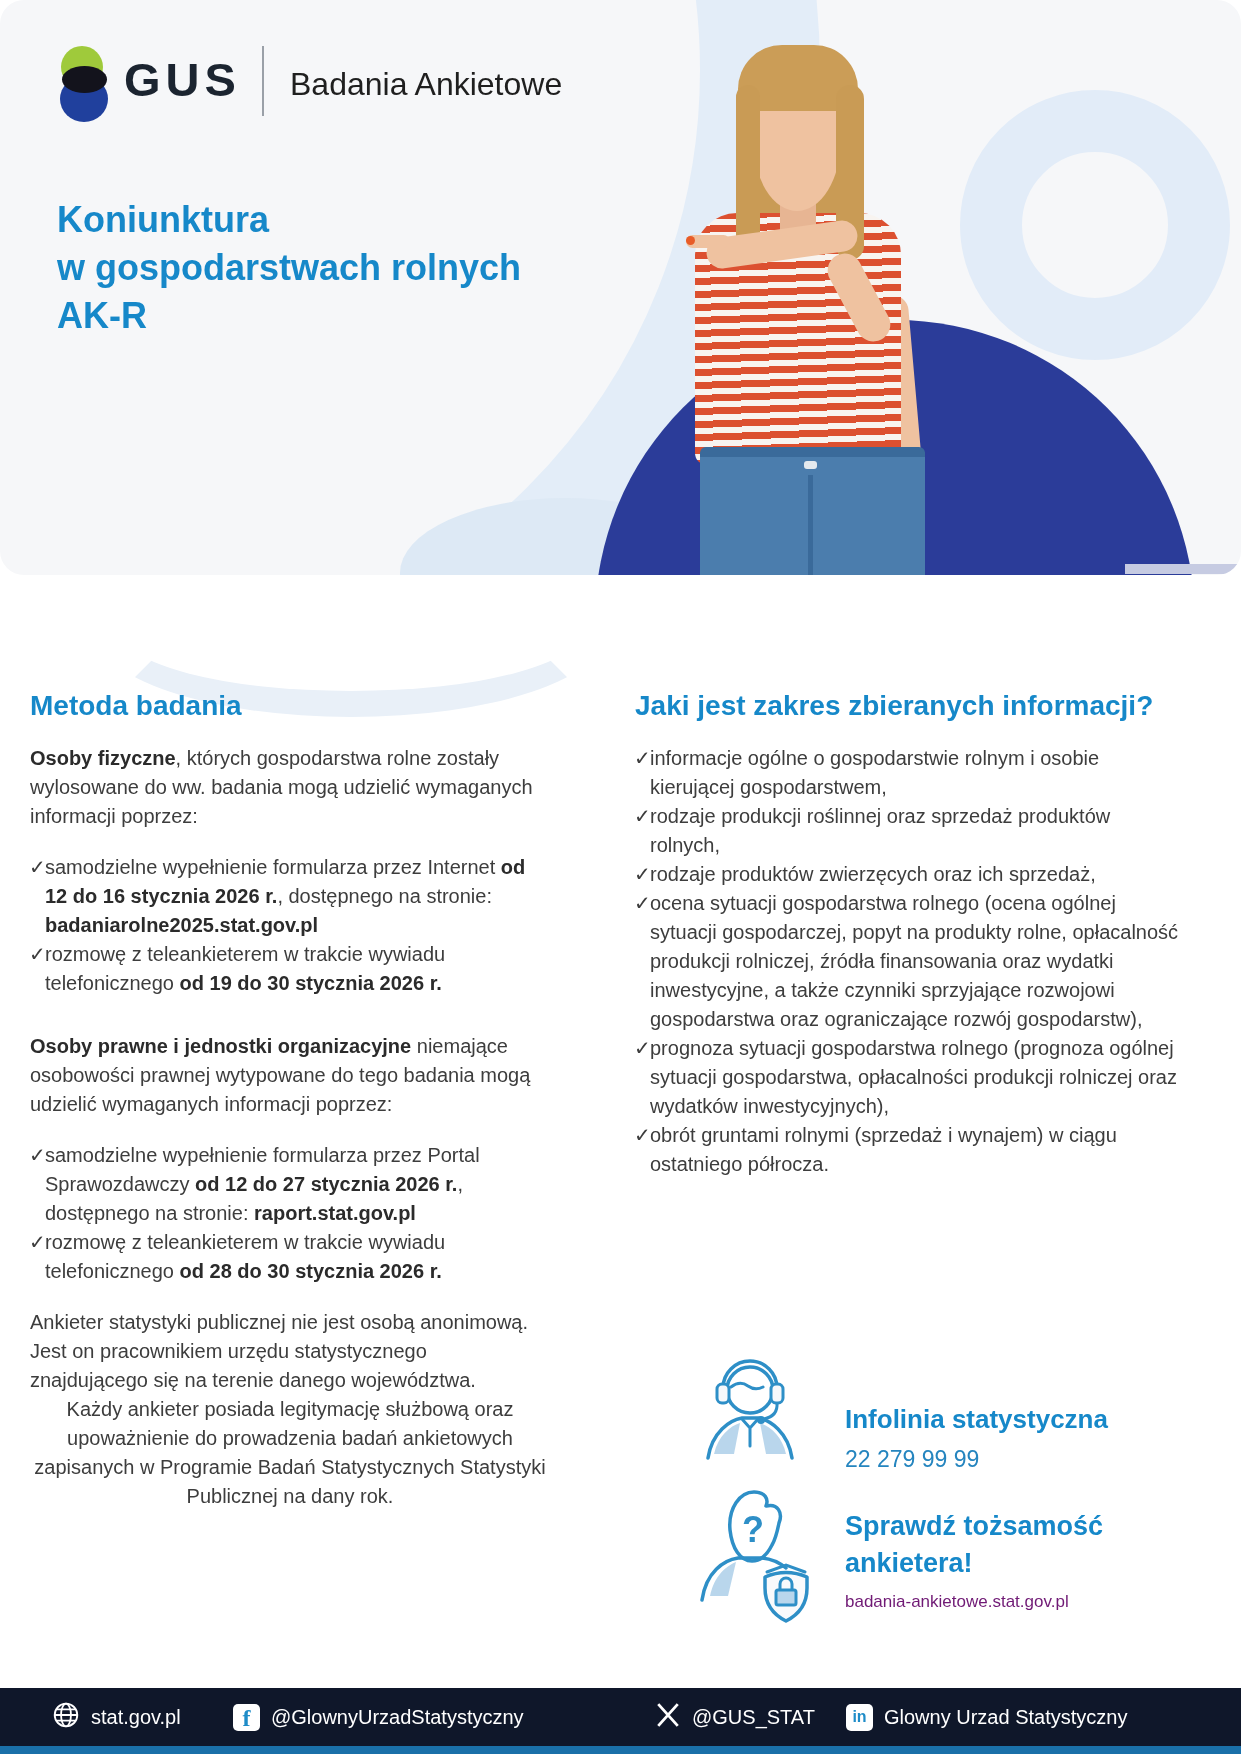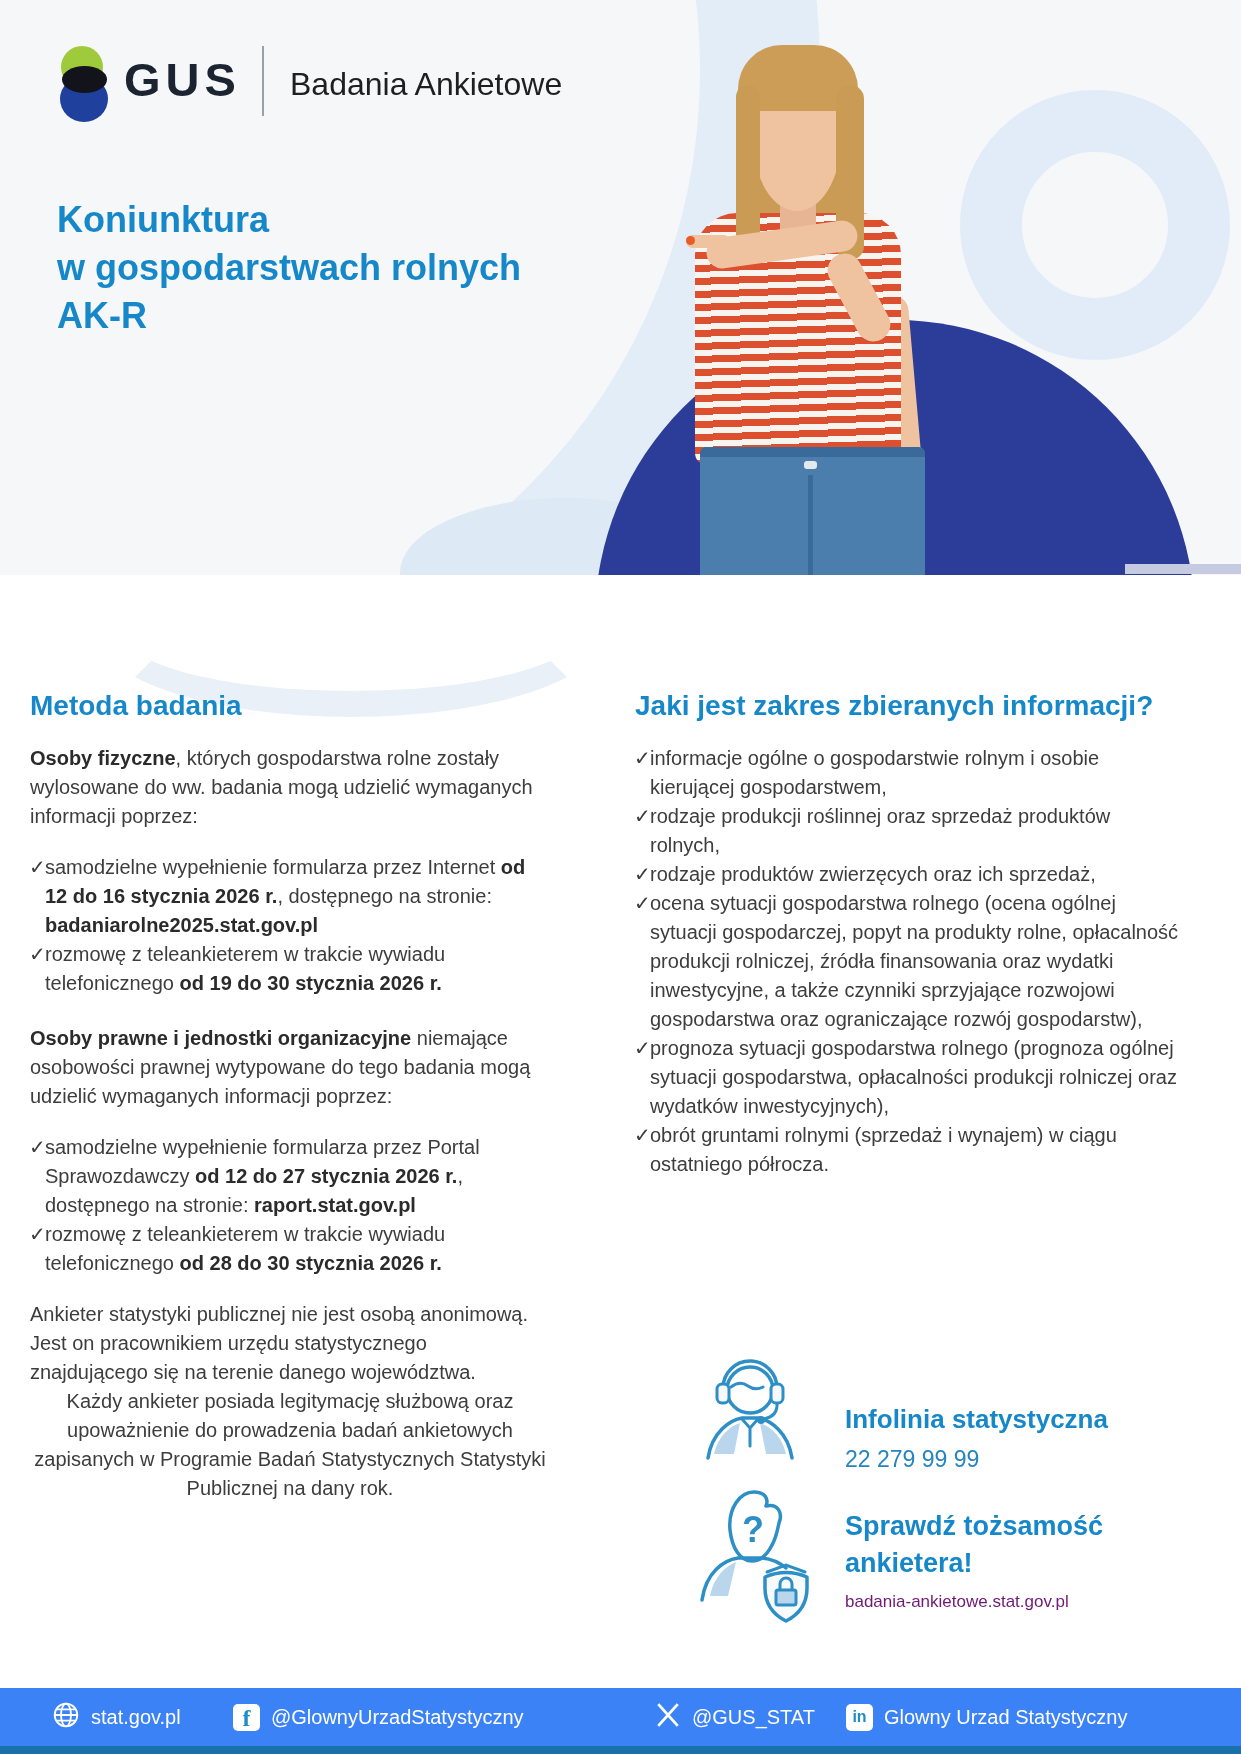--- a/index.html
+++ b/index.html
@@ -1,19 +1,19 @@
 <!DOCTYPE html>
 <html><head>
 <meta charset="utf-8">
 <style>
   html,body{margin:0;padding:0;background:#fff;}
   .page{position:relative;width:1241px;height:1754px;background:#ffffff;overflow:hidden;
         font-family:"Liberation Sans", sans-serif;color:#3d3d3d;}
   
-  .hero{position:absolute;left:0;top:0;width:1241px;height:575px;background:#f6f7f9;overflow:hidden;}
+  .hero{position:absolute;left:0;top:0;width:1241px;height:575px;background:#f6f7f9;overflow:hidden;border-radius:24px;}
   .deco-ring-tl{position:absolute;left:-600px;top:-640px;width:1180px;height:1180px;border-radius:50%;
         border:120px solid #e3edf8;z-index:1;}
   .deco-ring-r{position:absolute;left:960px;top:90px;width:270px;height:270px;box-sizing:border-box;
         border:62px solid #e2ecf8;border-radius:50%;z-index:1;}
   .hero-wave{position:absolute;left:400px;top:498px;width:330px;height:150px;border-radius:50%;
         background:#dde9f5;z-index:1;}
   .navy-circle{position:absolute;left:595px;top:320px;width:600px;height:600px;border-radius:50%;
         background:#2b3c99;z-index:2;}
   .lavender-strip{position:absolute;left:1125px;top:564px;width:116px;height:10px;background:#c6cbe2;z-index:4;}
   
@@ -51,36 +51,36 @@
   
   .content-arc{position:absolute;left:95px;top:545px;width:460px;height:120px;border:26px solid transparent;
         border-bottom-color:#e9f0f8;border-radius:50%;z-index:0;}
   .col-left{position:absolute;left:30px;top:690px;width:520px;z-index:2;}
   .col-right{position:absolute;left:635px;top:690px;width:545px;z-index:2;}
   h2{margin:0;font-size:28px;font-weight:700;color:#1688c9;}
   .col-right h2{white-space:nowrap;}
   .body{margin:22px 0 0 0;font-size:20px;line-height:29px;}
   .body + .body{margin-top:0;text-align:center;}
   .body b{color:#2b2b2b;}
-  .mt{margin-top:26px;}
+  .mt{margin-top:34px;}
   .checklist{list-style:none;margin:22px 0 0 0;padding:0;font-size:20px;line-height:29px;}
   .checklist li{position:relative;padding-left:15px;}
   .check{position:absolute;left:-1px;top:0;color:#3d3d3d;}
   .checklist .b{font-weight:700;color:#2b2b2b;}
   .h2b{margin-top:50px;}
   .col-left .h2b + .body{margin-top:24px;}
   
   .icon-headset{position:absolute;left:700px;top:1348px;z-index:2;}
   .icon-verify{position:absolute;left:690px;top:1478px;z-index:2;}
   .info-title{position:absolute;left:845px;top:1404px;font-size:26px;font-weight:700;color:#1688c9;z-index:2;}
   .info-phone{position:absolute;left:845px;top:1446px;font-size:23px;color:#2585bf;z-index:2;}
   .verify-title{position:absolute;left:845px;top:1508px;font-size:27px;font-weight:700;color:#1688c9;line-height:37px;z-index:2;}
   .verify-url{position:absolute;left:845px;top:1592px;font-size:17px;color:#701a75;z-index:2;}
   
-  .footer{position:absolute;left:0;top:1688px;width:1241px;height:58px;background:#3b82f6;z-index:3;text-decoration:underline;}
+  .footer{position:absolute;left:0;top:1688px;width:1241px;height:58px;background:#0f172a;z-index:3;text-decoration:underline;}
   .footer-strip{position:absolute;left:0;top:1746px;width:1241px;height:8px;background:#1a70a9;z-index:3;}
   .f-item{position:absolute;top:0;height:58px;display:flex;align-items:center;gap:11px;color:#ffffff;
         font-size:20px;white-space:nowrap;}
   .f1{left:52px;}.f2{left:233px;}.f3{left:655px;}.f4{left:846px;}
   .sq{width:27px;height:27px;background:#ffffff;border-radius:5px;color:#1e8cc8;font-weight:700;
         display:flex;justify-content:center;}
   .sq.fb{align-items:flex-end;font-size:24px;line-height:26px;font-family:"Liberation Serif",serif;}
   .sq.in{align-items:center;font-size:16px;}
 </style>
 </head>

